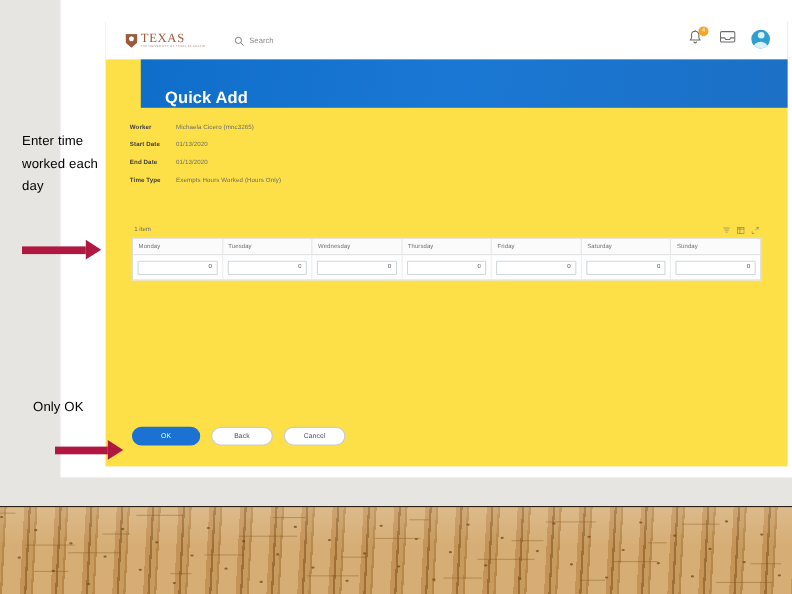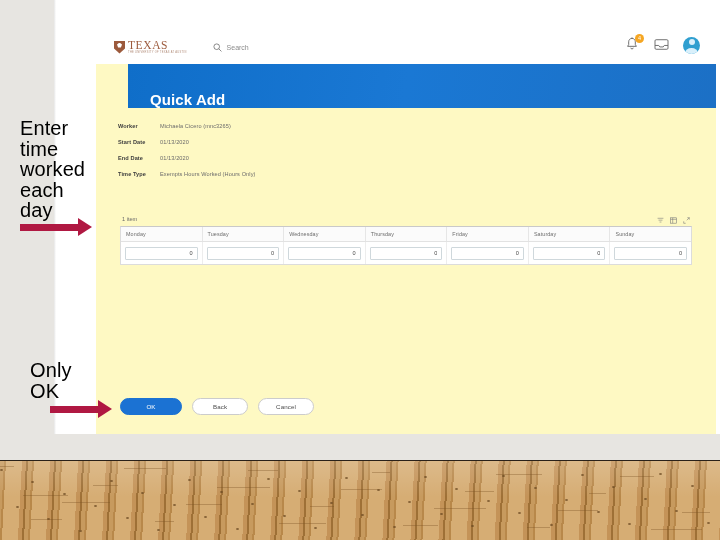--- a/index.html
+++ b/index.html
@@ -55,23 +55,23 @@
   }
   #band-shadow {
     position: absolute; left: 54px; top: 0;
     width: 2px; height: 434px;
     background: linear-gradient(90deg, rgba(0,0,0,.10), rgba(0,0,0,0));
   }
 
   
   #shot {
     position: absolute;
-    left: 96px; top: 30px;
+    left: 96px; top: 20px;
     width: 620px; height: 404px;
-    background: #fef9c3;
+    background: #fde047;
     overflow: hidden;
   }
 
   
   #topnav {
     position: absolute; left: 0; top: 0;
     width: 620px; height: 34px;
     background: #ffffff;
     display: flex; align-items: center;
   }
@@ -266,21 +266,21 @@
   .btn-secondary {
     width: 56px;
     background: #ffffff;
     color: #4a4a4a;
     border: 1px solid #cccccc;
   }
 
   
   .anno-text {
     position: absolute;
-    font-size: 20px;
+    font-size: 12px;
     color: #000000;
     line-height: 20.5px;
     letter-spacing: .1px;
   }
   #anno1 { left: 20px; top: 118px; width: 76px; }
   #anno2 { left: 30px; top: 360px; width: 76px; }
 
   .arrow {
     position: absolute;
     height: 18px;

